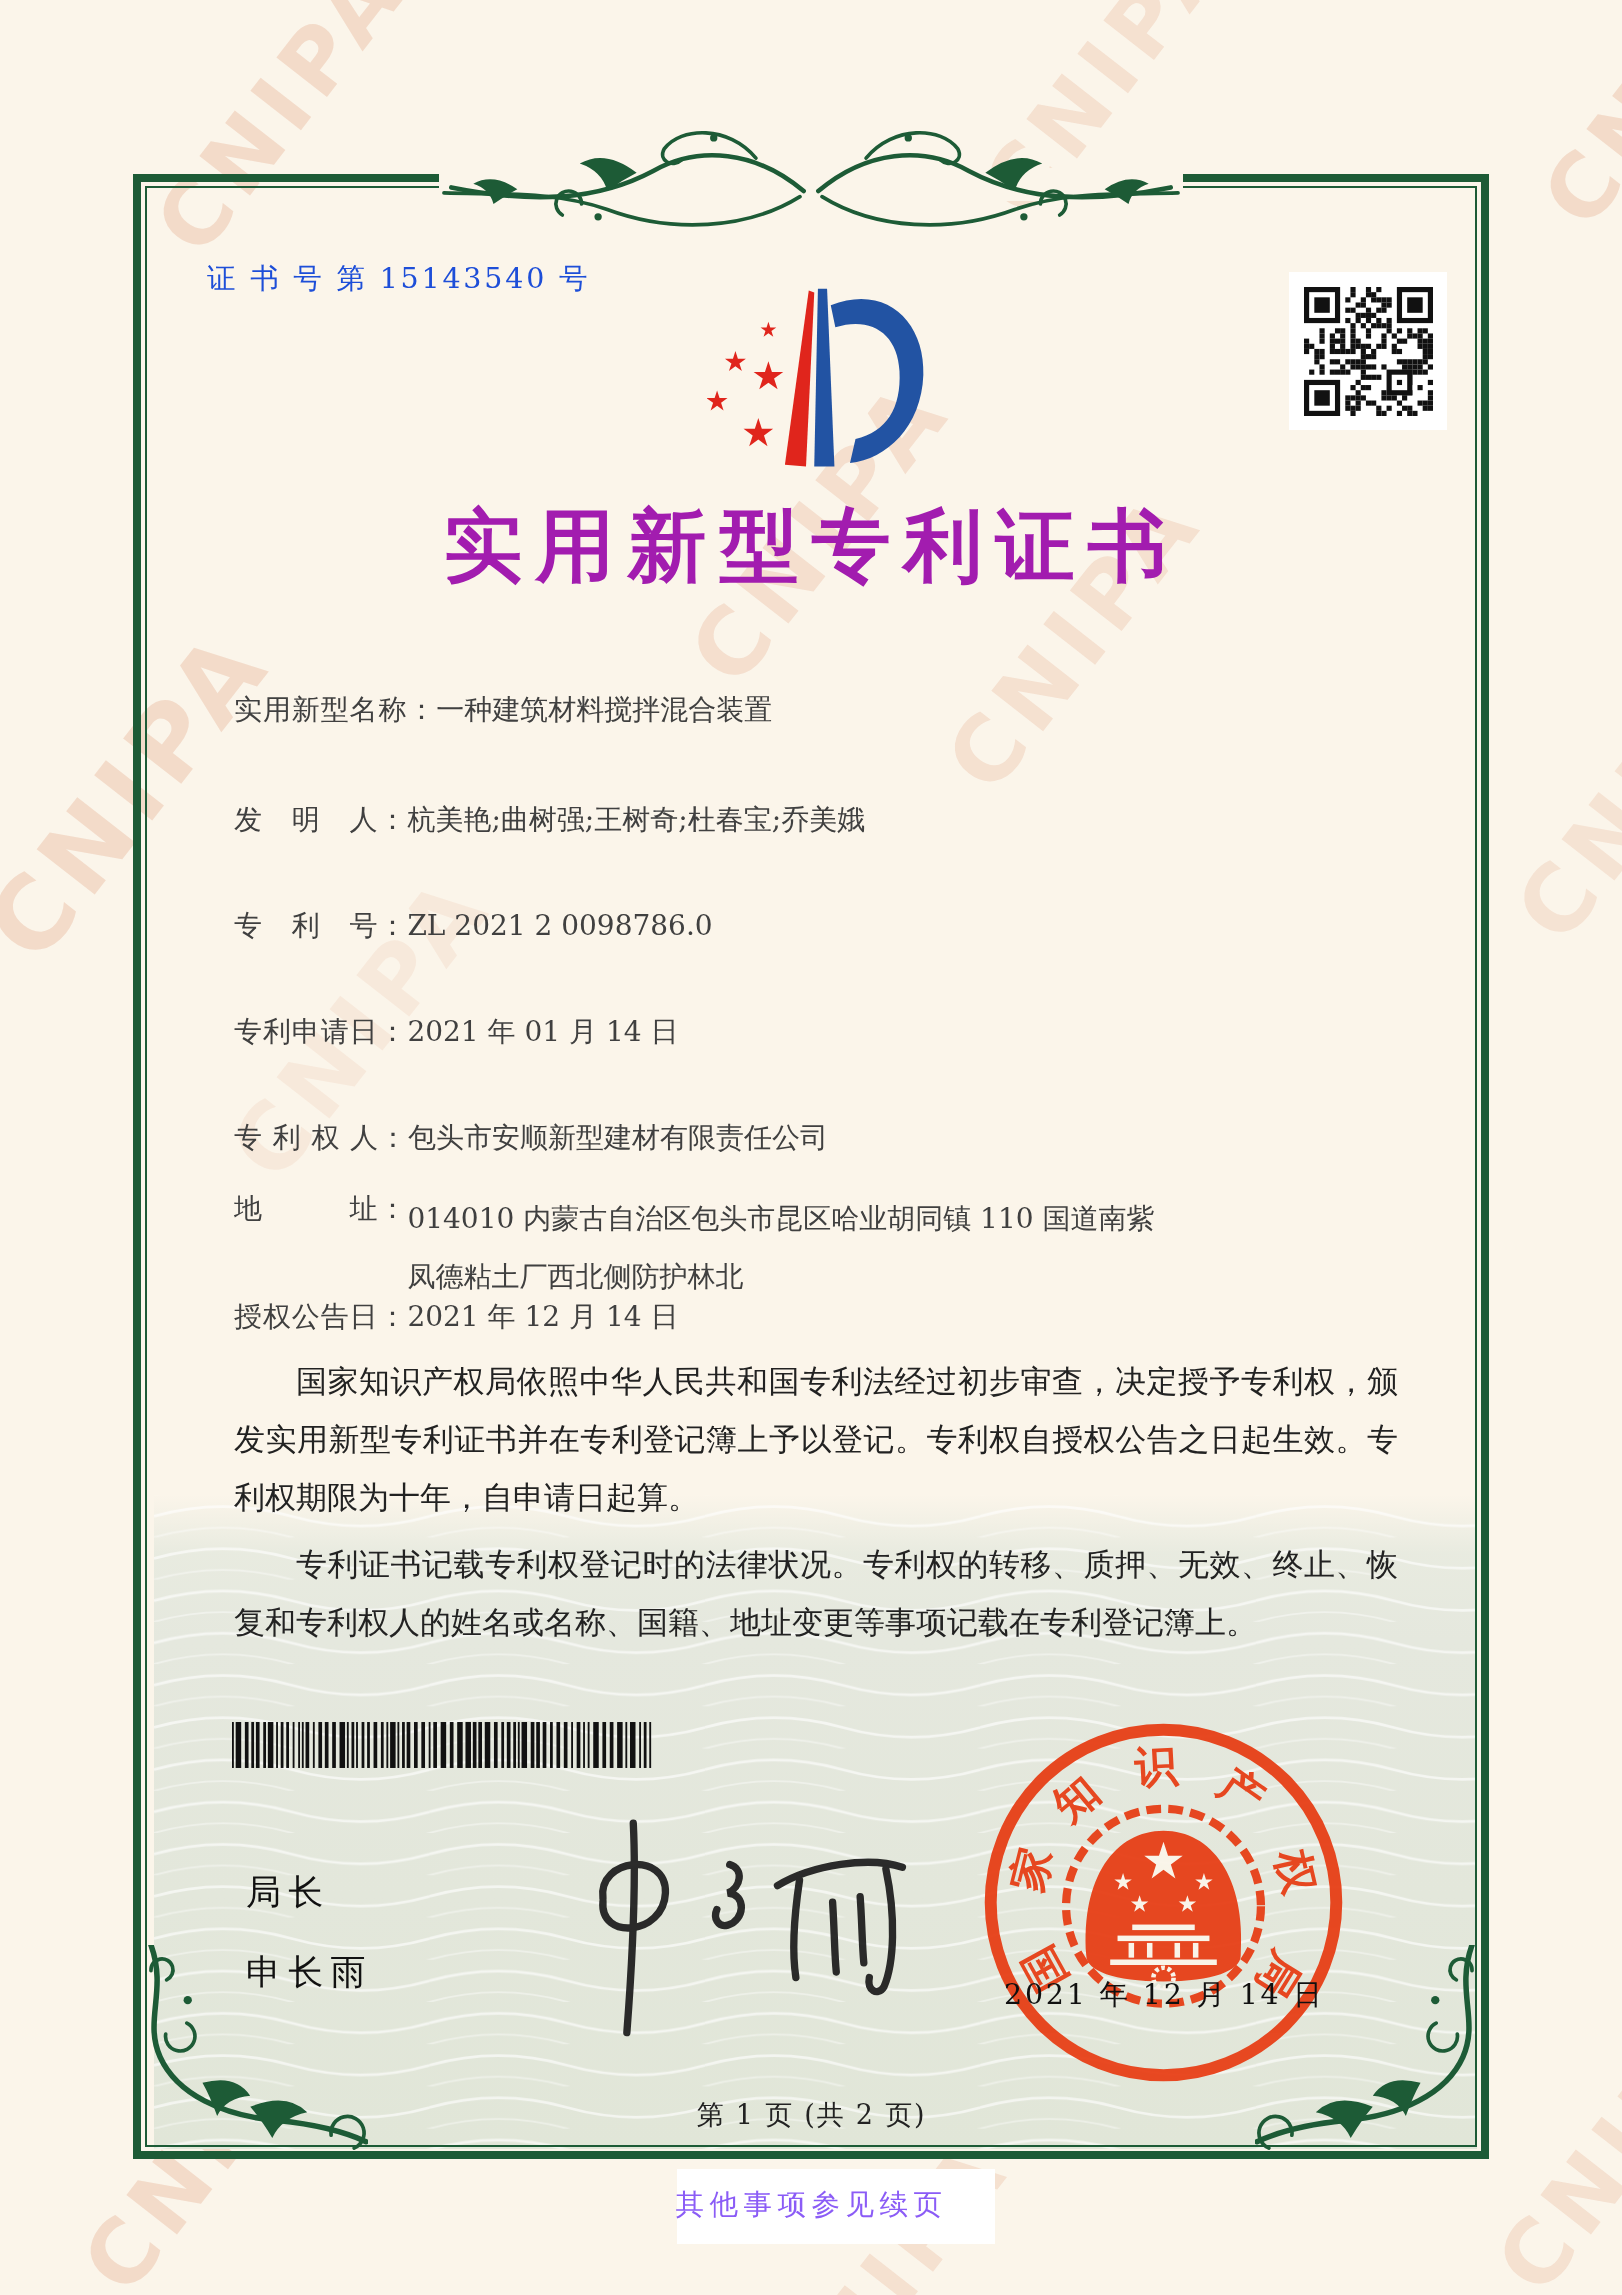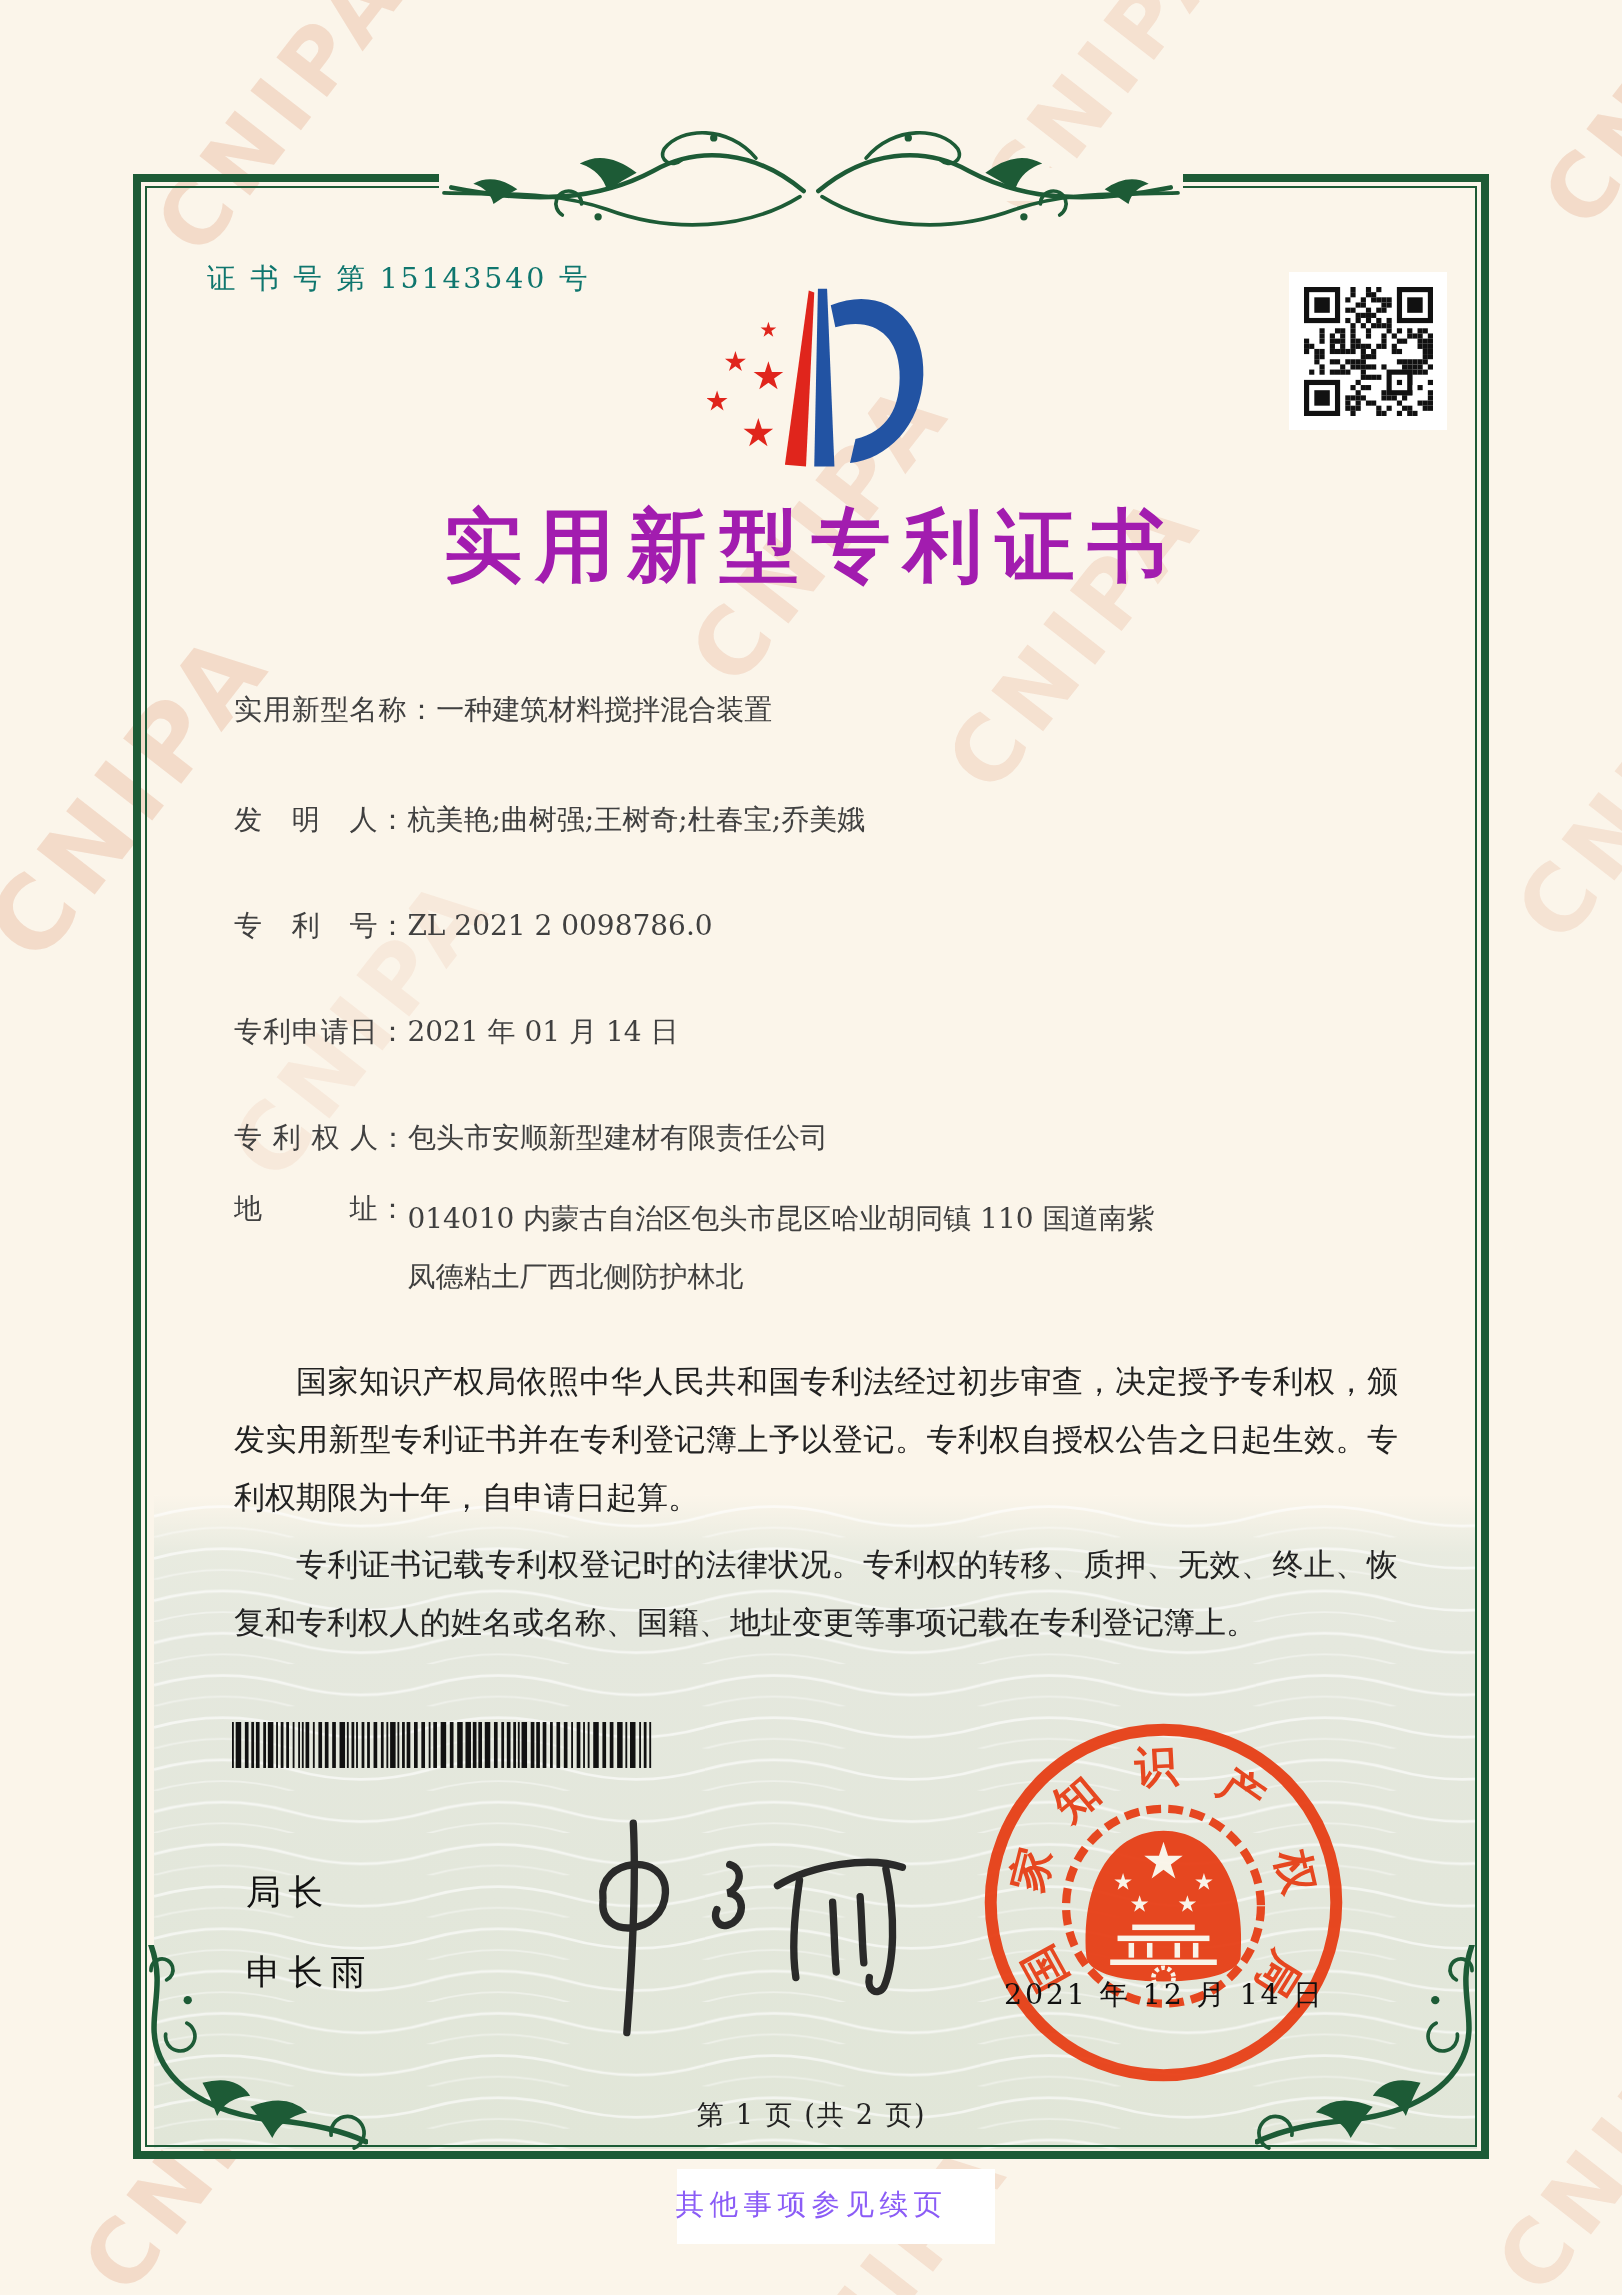--- a/index.html
+++ b/index.html
@@ -11,21 +11,21 @@
       color:rgba(224,158,126,0.30);letter-spacing:9.2px;transform:rotate(-52deg);white-space:nowrap;
       pointer-events:none;}
   
   .border-outer{position:absolute;left:133px;top:174px;width:1356px;height:1985px;
                 border:8.3px solid #1d5b36;box-sizing:border-box;}
   .border-inner{position:absolute;left:3.7px;top:3.7px;right:3.7px;bottom:3.7px;border:2.8px solid #1d5b36;}
   
   .wave-zone{position:absolute;left:154px;top:1495px;width:1323px;height:654px;
      background:linear-gradient(180deg,rgba(229,233,222,0) 0%,rgba(229,233,222,0.85) 9%,#e5e8de 22%,#e1e6d8 100%);}
   .wave-zone svg{display:block;width:100%;height:100%;}
-  .cert-no{position:absolute;left:207px;top:260px;font-size:28.5px;letter-spacing:2.8px;color:#0f766e;}
+  .cert-no{position:absolute;left:207px;top:260px;font-size:28.5px;letter-spacing:2.8px;color:#1d4ed8;}
   .title{position:absolute;left:0;right:0;top:494px;text-align:center;font-size:79px;font-weight:bold;
          letter-spacing:13px;color:#a21caf;}
   .row{position:absolute;left:234px;font-size:28px;color:#404040;white-space:nowrap;}
   .row .lab{letter-spacing:0.9px;}
   .addr{white-space:pre-line;line-height:58px;}
   .para{position:absolute;left:234px;width:1164px;font-size:31px;line-height:58px;color:#222;
         text-indent:2em;text-align:justify;}
   .director{position:absolute;left:246px;font-size:35px;letter-spacing:7.3px;color:#111;
             font-family:"DejaVu Sans","Liberation Sans",sans-serif;}
   .seal-date{position:absolute;left:1004px;top:1976px;width:320px;font-size:28.5px;letter-spacing:2.8px;
@@ -357,20 +357,23 @@
   <div class="row" style="top:1013px;">
     <span class="lab">专利申请日：</span><span>2021 年 01 月 14 日</span>
   </div>
   <div class="row" style="top:1119px;">
     <span class="lab">专 利 权 人：</span><span>包头市安顺新型建材有限责任公司</span>
   </div>
   <div class="row" style="top:1190px;">
     <span class="lab" style="vertical-align:top;">地　　　址：</span><span class="addr" style="display:inline-block;">014010 内蒙古自治区包头市昆区哈业胡同镇 110 国道南紫
 凤德粘土厂西北侧防护林北</span>
   </div>
+  <div class="row" style="top:1298px;">
+    <span class="lab">授权公告日：</span><span>2021 年 12 月 14 日</span>
+  </div>
 
   <div class="para" style="top:1535px;">专利证书记载专利权登记时的法律状况。专利权的转移、质押、无效、终止、恢复和专利权人的姓名或名称、国籍、地址变更等事项记载在专利登记簿上。</div>
   <div class="para" style="top:1352px;">国家知识产权局依照中华人民共和国专利法经过初步审查，决定授予专利权，颁发实用新型专利证书并在专利登记簿上予以登记。专利权自授权公告之日起生效。专利权期限为十年，自申请日起算。</div>
 
   <svg id="barcode-svg" class="abs" style="left:232px;top:1722px;" width="432" height="46" viewBox="0 0 470 50">
       <rect x="0" y="0" width="2" height="50" fill="#111"></rect>
       <rect x="4" y="0" width="6" height="50" fill="#111"></rect>
       <rect x="14" y="0" width="4" height="50" fill="#111"></rect>
       <rect x="21" y="0" width="3" height="50" fill="#111"></rect>
       <rect x="26" y="0" width="4" height="50" fill="#111"></rect>

